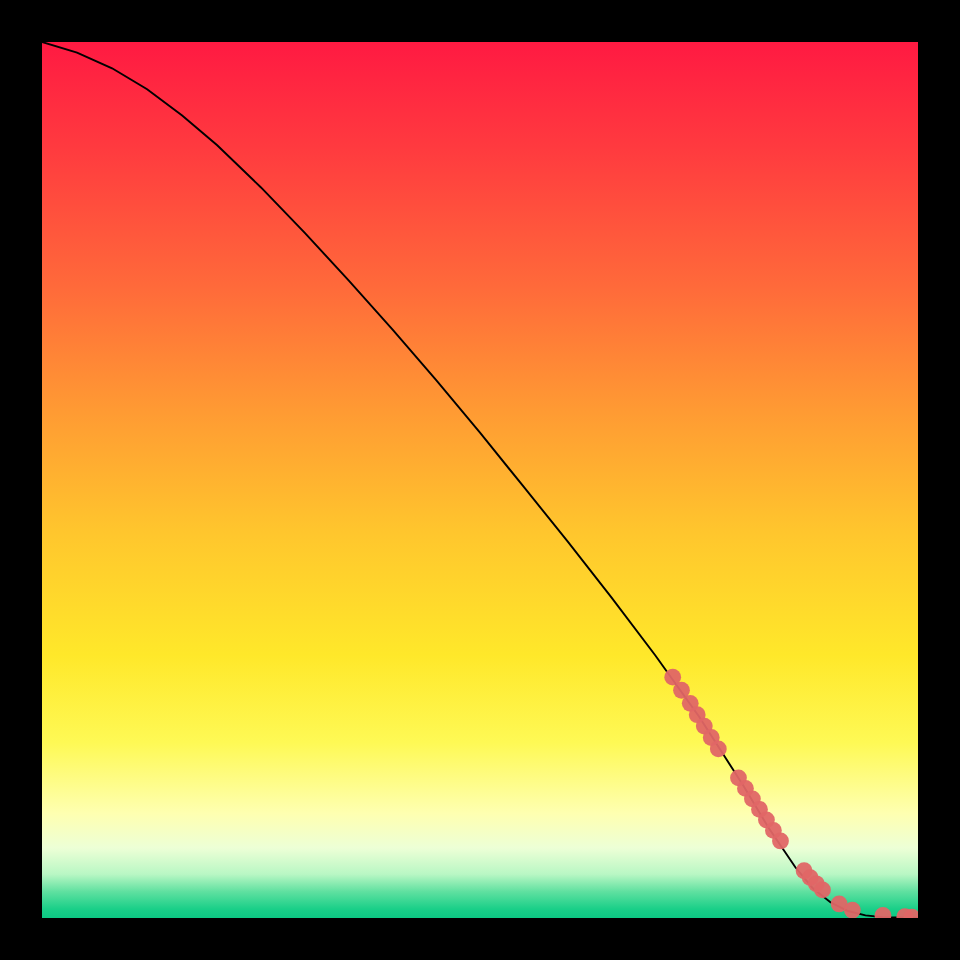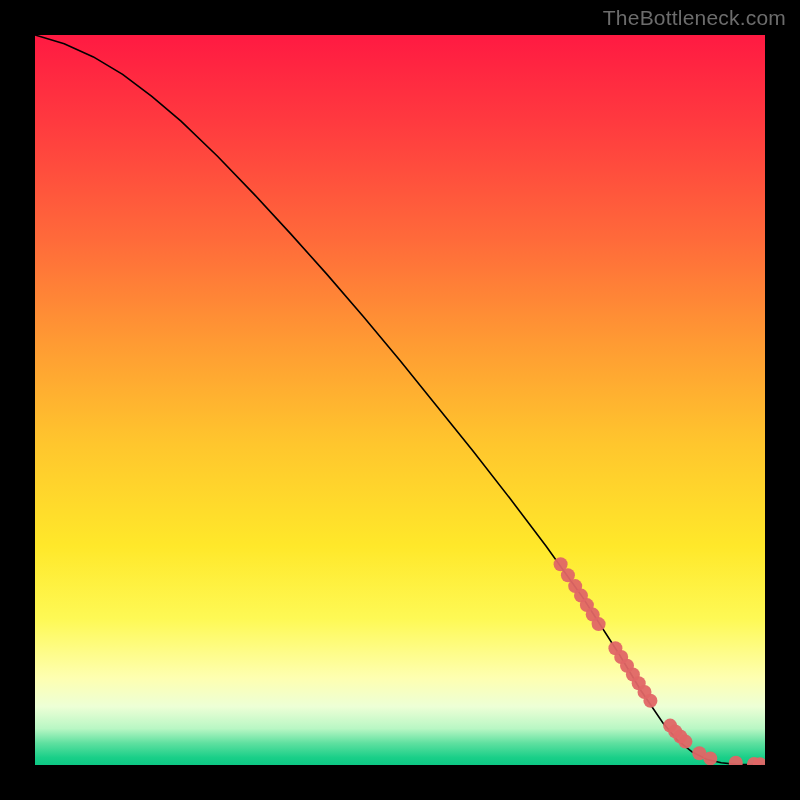--- a/index.html
+++ b/index.html
@@ -65,21 +65,20 @@
   .dot {
     fill: #e06666;
     opacity: 0.95;
   }
 </style>
 </head>
 <body>
 
 <div class="frame">
 
-  <div class="watermark">TheBottleneck.com</div>
 
   <div class="plot-area">
     <div class="gradient-bg"></div>
 
     <svg class="curve" viewBox="0 0 730 730" preserveAspectRatio="none">
       <path id="main-curve" fill="none" stroke="#000" stroke-width="1.6" d="M0.0 0.0 L29.2 8.8 L58.4 21.9 L87.6 39.4 L116.8 61.3 L146.0 86.1 L182.5 121.2 L219.0 159.1 L255.5 198.6 L292.0 239.4 L328.5 281.8 L365.0 325.6 L401.5 370.8 L438.0 416.1 L474.5 462.8 L511.0 511.0 L547.5 562.1 L584.0 619.0 L605.9 655.5 L627.8 687.7 L642.4 705.2 L657.0 716.9 L671.6 724.2 L686.2 727.8 L700.8 729.3 L715.4 729.6 L730.0 730.0"></path>
       <g id="dots-group">
           <circle cx="525.6" cy="529.3" r="7" class="dot"></circle>
           <circle cx="532.9" cy="540.2" r="7" class="dot"></circle>
           <circle cx="540.2" cy="551.1" r="7" class="dot"></circle>

